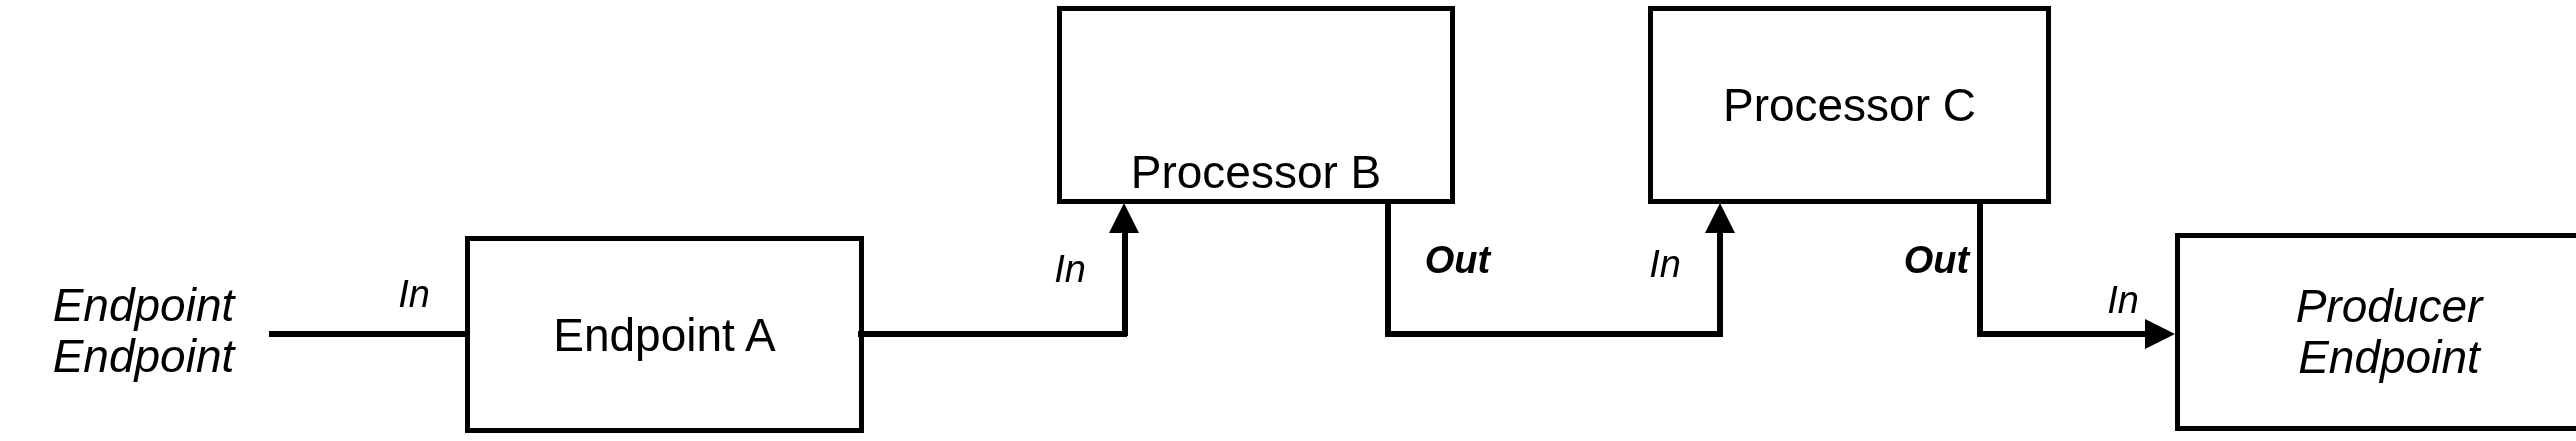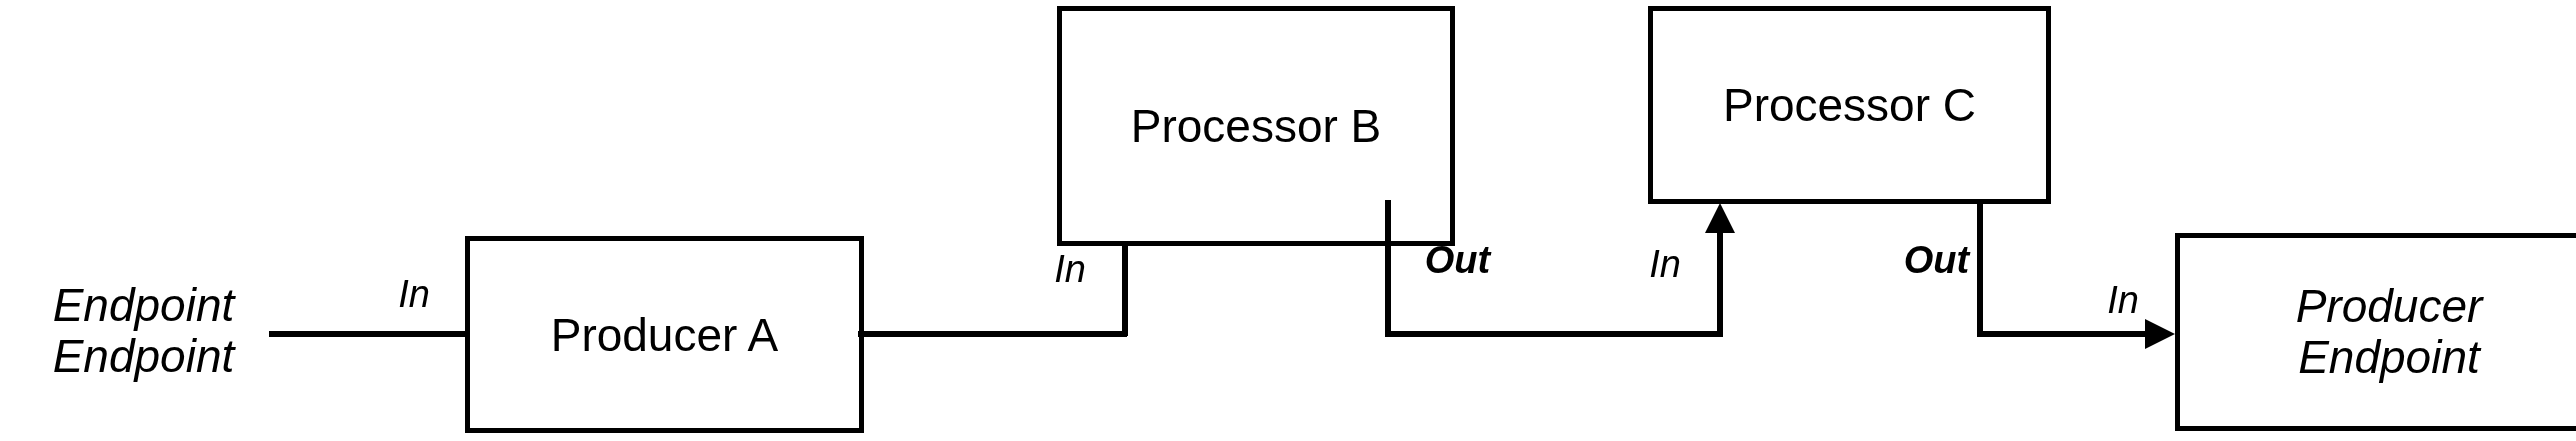--- a/index.html
+++ b/index.html
@@ -97,30 +97,30 @@
 <div id="canvas">
 
   <div class="free-endpoint" style="left:10px; top:280px; width:267px;">
     <div>Endpoint</div>
     <div>Endpoint</div>
   </div>
 
   <div class="h-line" style="left:269px; top:331px; width:203px;"></div>
 
   <div class="node-box" style="left:465px; top:236px; width:399px; height:197px;">
-    <span class="proc-label">Producer A</span>
+    <span class="proc-label">Endpoint A</span>
   </div>
 
   <div class="port-in" style="left:364px; top:273px;">In</div>
 
   <div class="h-line" style="left:858px; top:331px; width:269px;"></div>
   <div class="v-line" style="left:1122px; top:223px; height:113px;"></div>
   <div class="arrow-up" style="left:1109px; top:203px;"></div>
 
-  <div class="node-box" style="left:1057px; top:5.8px; width:398px; height:240px;">
+  <div class="node-box" style="left:1057px; top:5.8px; width:398px; height:198px;justify-content:flex-end;">
     <span class="proc-label">Processor B</span>
   </div>
 
   <div class="port-in" style="left:1020px; top:248px;">In</div>
 
   <div class="v-line" style="left:1385px; top:200px; height:137px;"></div>
   <div class="h-line" style="left:1385px; top:331px; width:338px;"></div>
   <div class="v-line" style="left:1717px; top:223px; height:113px;"></div>
   <div class="arrow-up" style="left:1705px; top:203px;"></div>
 

